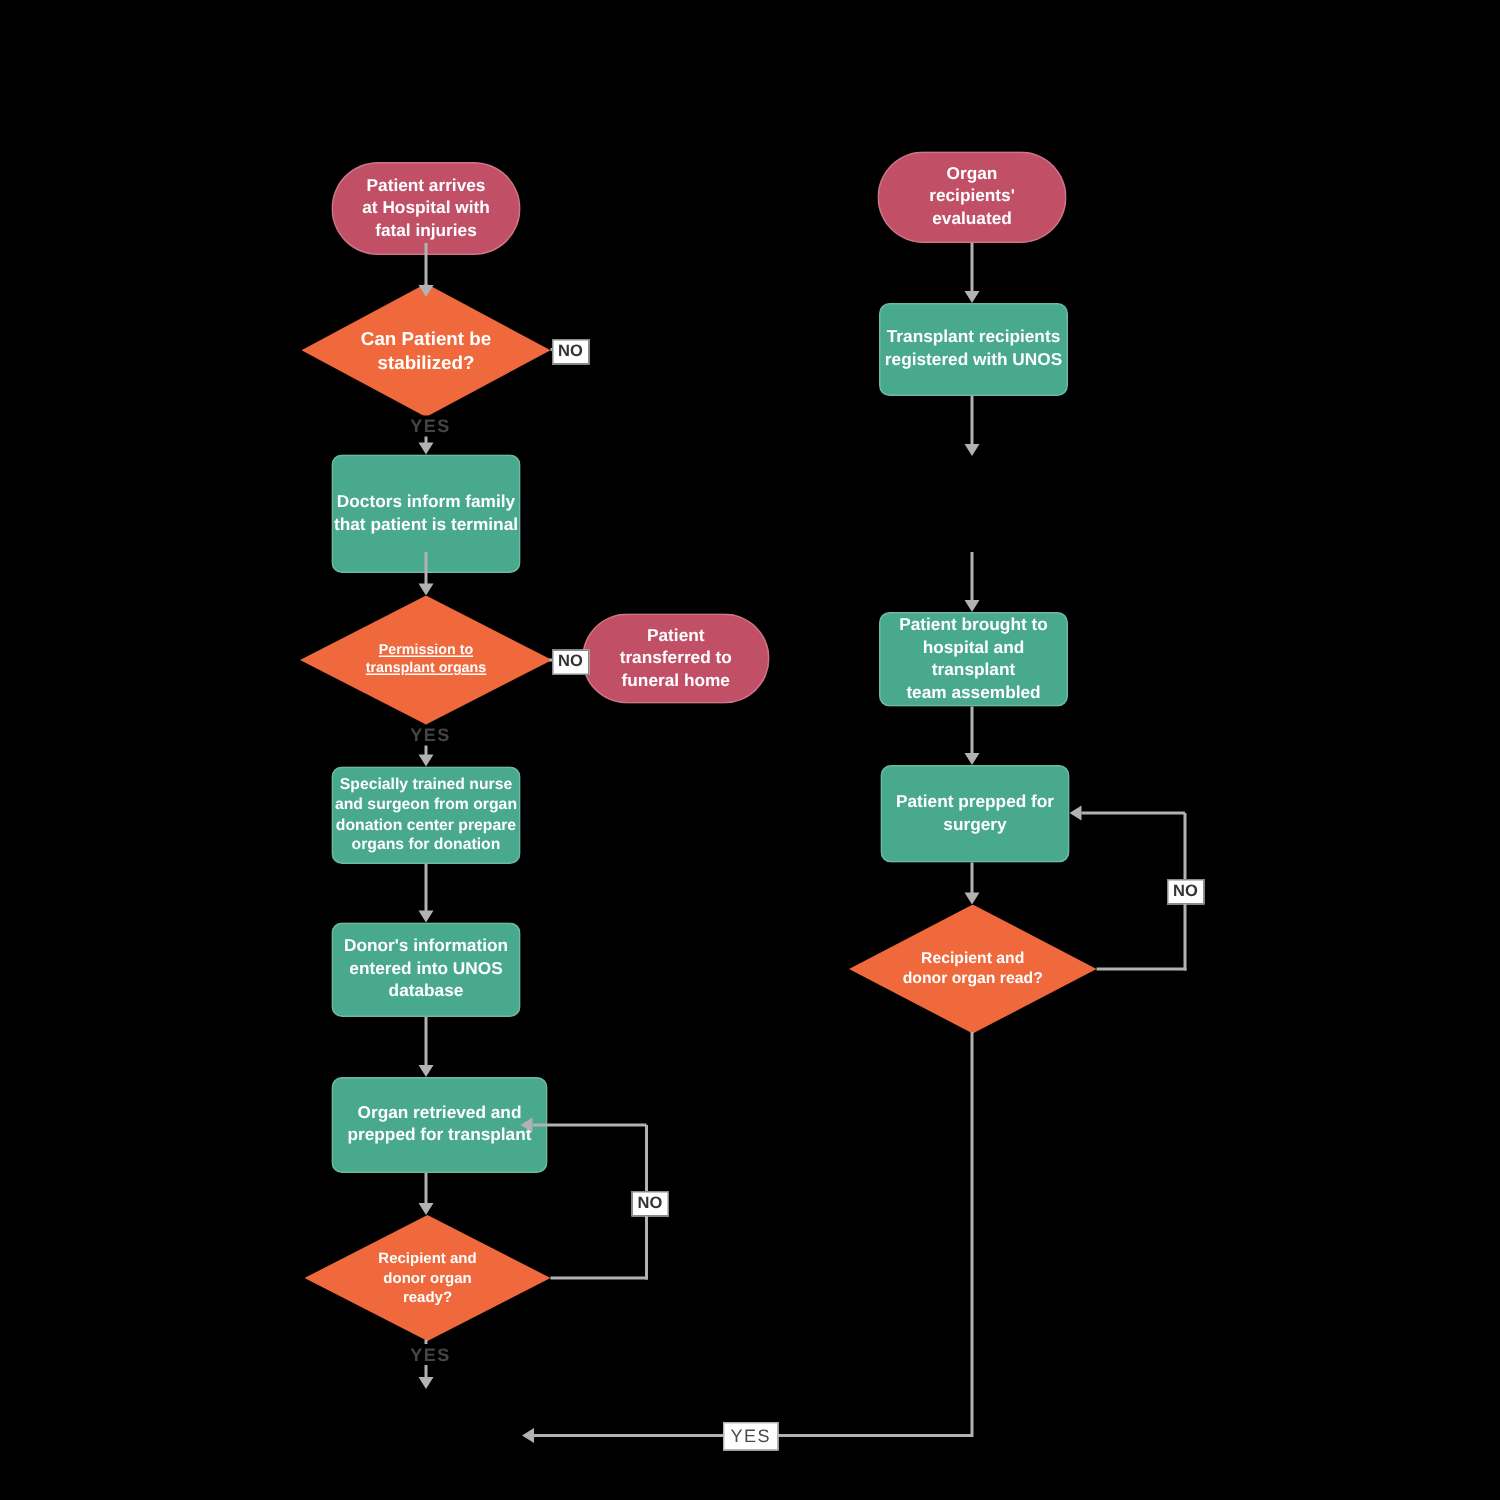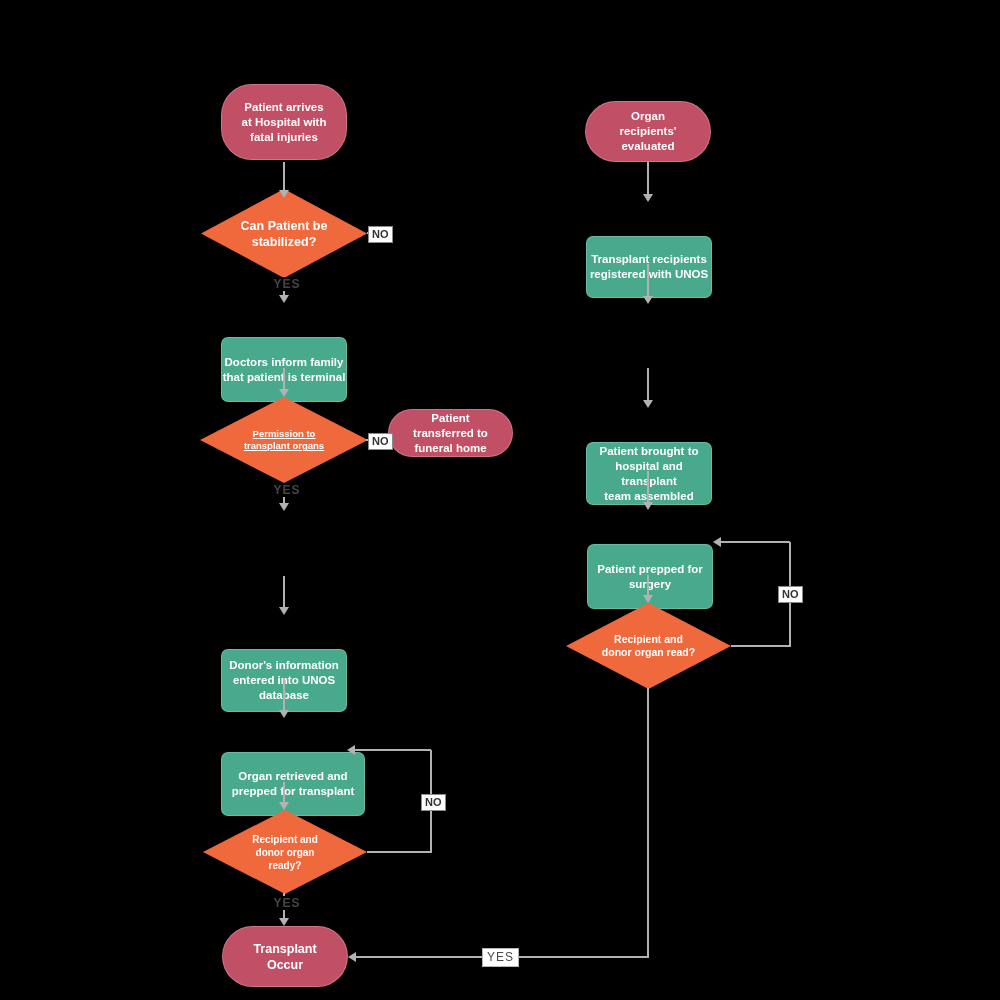--- a/index.html
+++ b/index.html
@@ -10,21 +10,21 @@
     --bg:#000000;
     --title:#3f3f44;
   }
   html,body{margin:0;padding:0;}
   body{background:var(--bg);font-family:"Liberation Sans","DejaVu Sans",sans-serif;}
   .canvas{position:relative;width:1000px;height:1000px;background:var(--bg);overflow:hidden;}
   .title{position:absolute;left:228px;top:12px;margin:0;font-size:19px;font-weight:bold;color:var(--title);letter-spacing:.2px;}
   .node{position:absolute;display:flex;align-items:center;justify-content:center;box-sizing:border-box;}
   .node-text{white-space:pre-line;text-align:center;color:#ffffff;font-weight:bold;font-size:11.5px;line-height:15px;}
   .stadium{background:var(--terminator);border-radius:31px;border:1px solid rgba(255,255,255,.22);}
-  .process{background:var(--process);border-radius:7px;border:1px solid rgba(255,255,255,.20);margin-top:34px;}
+  .process{background:var(--process);border-radius:7px;border:1px solid rgba(255,255,255,.20);}
   .decision{background:var(--decision);clip-path:polygon(50% 0,100% 50%,50% 100%,0 50%);}
   .t-lg{font-size:12.5px;line-height:16px;}
   .t-sm{font-size:9.5px;line-height:12px;text-decoration:underline;}
   .t-md{font-size:10px;line-height:13px;}
   .t-md2{font-size:10.5px;line-height:13px;}
   .t-tight{font-size:10.5px;line-height:13.5px;}
   .vline,.hline{position:absolute;background:var(--conn);}
   .vline{width:2px;}
   .hline{height:2px;}
   .ah-down{position:absolute;width:0;height:0;border-left:5px solid transparent;border-right:5px solid transparent;border-top:8px solid var(--conn);}
@@ -32,70 +32,72 @@
   .lbl-white{position:absolute;background:#ffffff;color:#333333;font-size:11px;font-weight:bold;line-height:13px;padding:1px 3px;border:1px solid #8a8a8a;}
   .lbl-yes-line{position:absolute;background:#ffffff;color:#4a4a4a;font-size:12px;font-weight:normal;line-height:15px;padding:1px 4px;border:1px solid #b5b5b5;letter-spacing:1px;}
   .lbl-plain{position:absolute;background:var(--bg);color:#454549;font-size:12px;font-weight:bold;letter-spacing:1px;padding:0 3px;text-align:center;}
 </style>
 </head>
 <body>
 
 <div class="canvas">
 
 
-  <div class="node stadium" style="left:221px;top:84px;width:126px;height:76px;">
+  <div class="node stadium" style="left:221px;top:108px;width:126px;height:62px;">
     <div class="node-text">Patient arrives
 at Hospital with
 fatal injuries</div>
   </div>
 
   <div class="node decision" style="left:201px;top:189px;width:166px;height:89px;">
     <div class="node-text t-lg">Can Patient be
 stabilized?</div>
   </div>
 
 
-  <div class="node process" style="left:221px;top:303px;width:126px;height:65px;">
+  <div class="node process" style="left:221px;top:303px;width:126px;height:79px;">
     <div class="node-text">Doctors inform family
 that patient is terminal</div>
   </div>
 
   <div class="node decision" style="left:200px;top:397px;width:168px;height:86px;">
     <div class="node-text t-sm">Permission to
 transplant organs</div>
   </div>
 
-  <div class="node stadium" style="left:388px;top:409px;width:125px;height:48px;">
+  <div class="node stadium" style="left:388px;top:409px;width:125px;height:60px;">
     <div class="node-text">Patient
 transferred to
 funeral home</div>
   </div>
 
+  <div class="node process" style="left:221px;top:511px;width:126px;height:65px;">
+    <div class="node-text t-tight">Specially trained nurse
+and surgeon from organ
+donation center prepare
+organs for donation</div>
+  </div>
 
   <div class="node process" style="left:221px;top:615px;width:126px;height:63px;">
     <div class="node-text">Donor's information
 entered into UNOS
 database</div>
   </div>
 
   <div class="node process" style="left:221px;top:718px;width:144px;height:64px;">
     <div class="node-text">Organ retrieved and
 prepped for transplant</div>
   </div>
 
   <div class="node decision" style="left:203px;top:810px;width:164px;height:84px;">
     <div class="node-text t-md">Recipient and
 donor organ
 ready?</div>
   </div>
 
-  <div class="node stadium" style="left:222px;top:926px;width:126px;height:61px;">
-    <div class="node-text t-lg">Transplant
-Occur</div>
-  </div>
 
   <div class="node stadium" style="left:585px;top:101px;width:126px;height:61px;">
     <div class="node-text">Organ
 recipients'
 evaluated</div>
   </div>
 
   <div class="node process" style="left:586px;top:202px;width:126px;height:62px;">
     <div class="node-text">Transplant recipients
 registered with UNOS</div>

